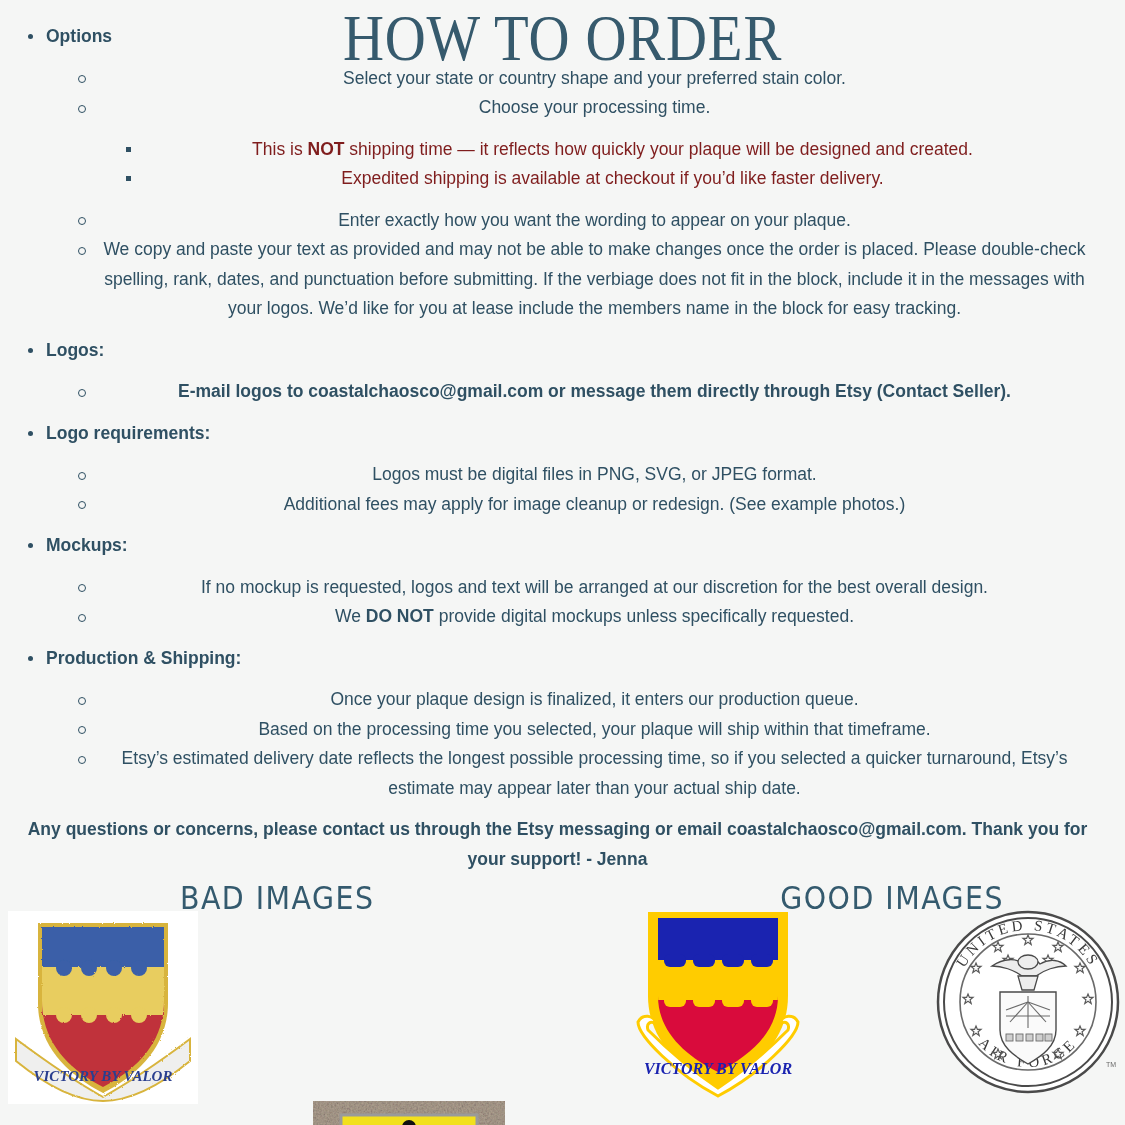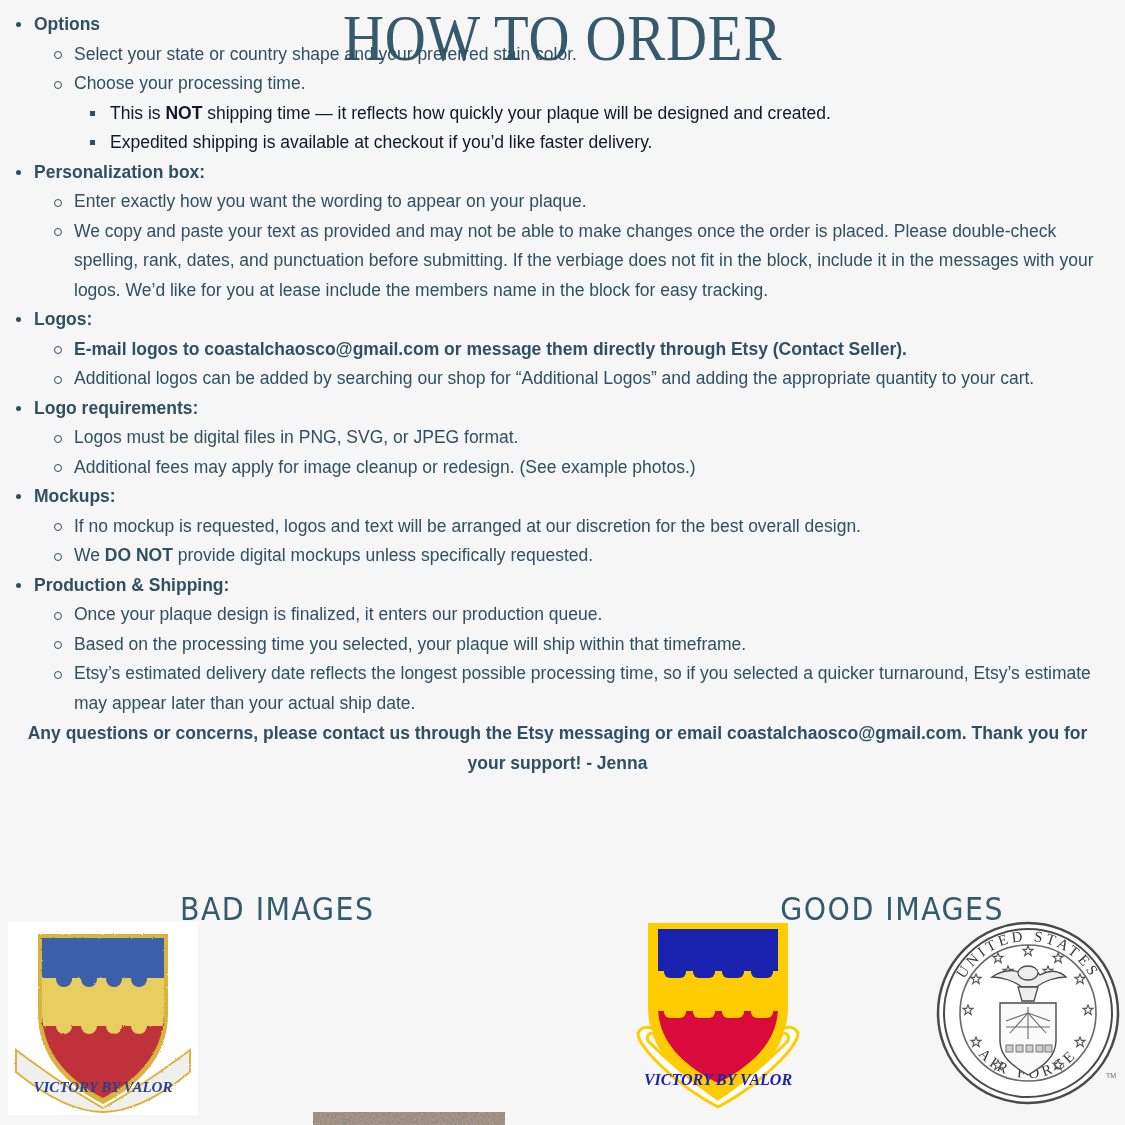--- a/index.html
+++ b/index.html
@@ -25,21 +25,21 @@
     transform:scaleX(0.86);
     transform-origin:center top;
     padding-top:4px;
     margin:0;
     white-space:nowrap;
   }
 
   
   .content { padding:0 10px 0 0; margin-top:-62px; }
 
-  ul { margin:0; padding:0; list-style:none; }
+  ul { margin:12px; padding:0; list-style:none; }
 
   li { position:relative; }
 
   
   .lv1 { margin-left:14px; }
   .lv1 > .row {
     position:relative;
     padding-left:20px;
     font-size:17.5px;
     font-weight:bold;
@@ -49,21 +49,21 @@
   .lv1 > .row:before {
     content:"";
     position:absolute;
     left:2px; top:12px;
     width:5px; height:5px;
     border-radius:50%;
     background:#2f5063;
   }
 
   
-  .lv2 { margin-left:36px; }
+  .lv2 { margin-left:36px;text-align:center; }
   .lv2 > .row {
     position:relative;
     padding-left:24px;
     font-size:17.5px;
     line-height:29.5px;
     font-weight:normal;
     color:#2f5063;
   }
   .lv2 > .row:before {
     content:"";
@@ -76,21 +76,21 @@
   }
 
   
   .lv3 { margin-left:36px; }
   .lv3 > .row {
     position:relative;
     padding-left:24px;
     font-size:17.5px;
     line-height:29.5px;
     font-weight:normal;
-    color:#0f172a;
+    color:#7f1d1d;
   }
   .lv3 > .row:before {
     content:"";
     position:absolute;
     left:4px; top:12px;
     width:5px; height:5px;
     background:#2f5063;
   }
 
   b, strong { font-weight:bold; }
@@ -104,21 +104,21 @@
     font-weight:bold;
     line-height:29.5px;
     color:#2f5063;
     padding:0 8px;
     margin-top:1px;
   }
 
   
   .examples {
     position:absolute;
-    left:0; right:0; bottom:5px;
+    left:0; right:0; bottom:16px;
     height:230px;
   }
   .ex-head {
     position:absolute;
     font-family:"DejaVu Sans", sans-serif;
     font-size:29px;
     letter-spacing:1.5px;
     color:#345a6e;
     font-weight:400;
     transform:scaleY(1.12) scaleX(0.98);
@@ -158,39 +158,35 @@
             </li>
             <li class="lv3">
               <div class="row">Expedited shipping is available at checkout if you’d like faster delivery.</div>
             </li>
           </ul>
         </li>
       </ul>
     </li>
 
     <li class="lv1">
-      <div class="row">Personalization box:</div>
       <ul>
         <li class="lv2">
           <div class="row"> Enter exactly how you want the wording to appear on your plaque.</div>
         </li>
         <li class="lv2">
           <div class="row"> We copy and paste your text as provided and may not be able to make changes once the order is placed. Please double-check spelling, rank, dates, and punctuation before submitting.  If the verbiage does not fit in the block, include it in the messages with your logos. We’d like for you at lease include the members name in the block for easy tracking.</div>
         </li>
       </ul>
     </li>
 
     <li class="lv1">
       <div class="row">Logos:</div>
       <ul>
         <li class="lv2">
           <div class="row"><b> E-mail logos to coastalchaosco@gmail.com or message them directly through Etsy (Contact Seller).</b></div>
-        </li>
-        <li class="lv2">
-          <div class="row">Additional logos can be added by searching our shop for “Additional Logos” and adding the appropriate quantity to your cart.</div>
         </li>
       </ul>
     </li>
 
     <li class="lv1">
       <div class="row">Logo requirements:</div>
       <ul>
         <li class="lv2">
           <div class="row"> Logos must be digital files in PNG, SVG, or JPEG format.</div>
         </li>

